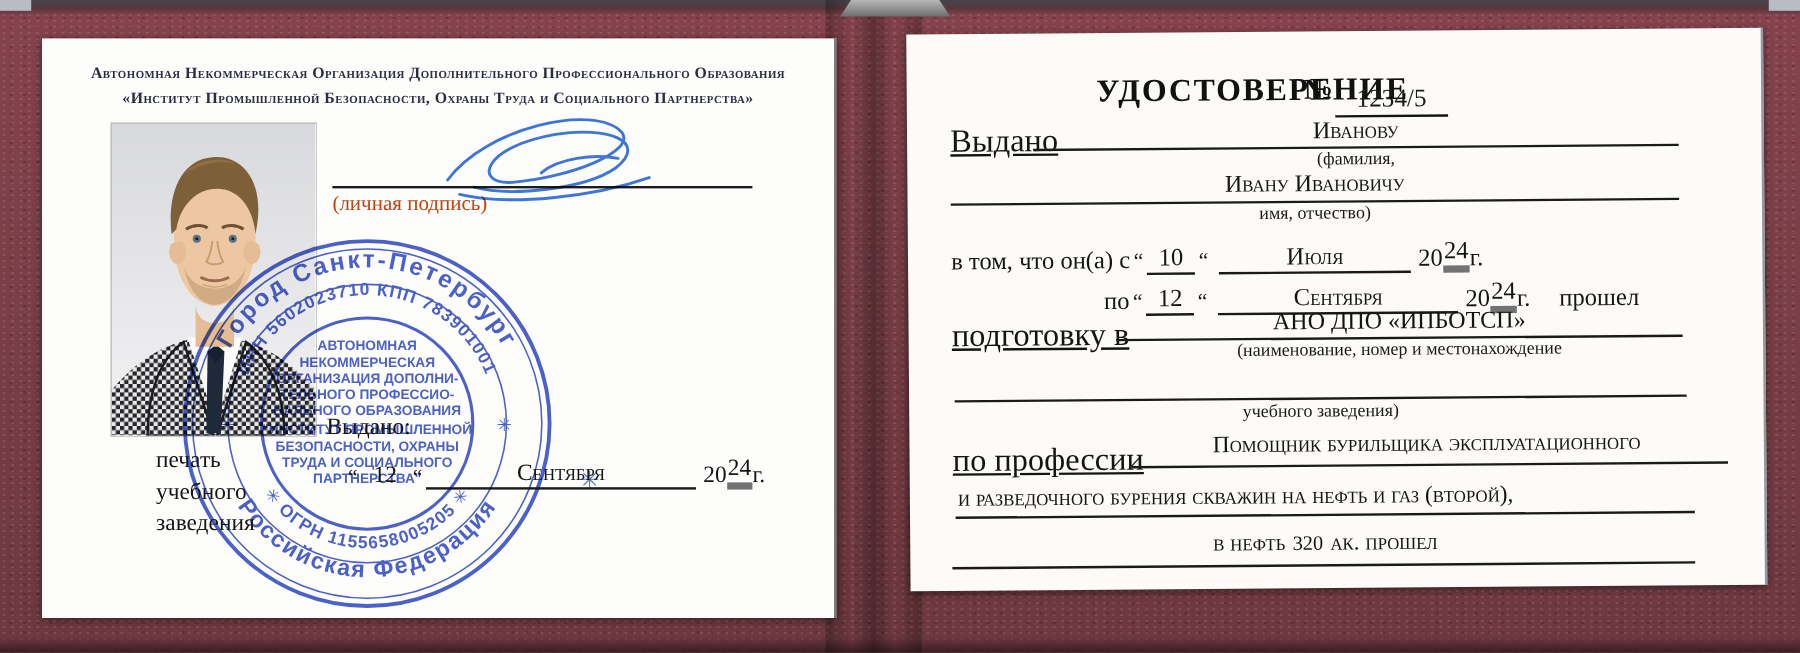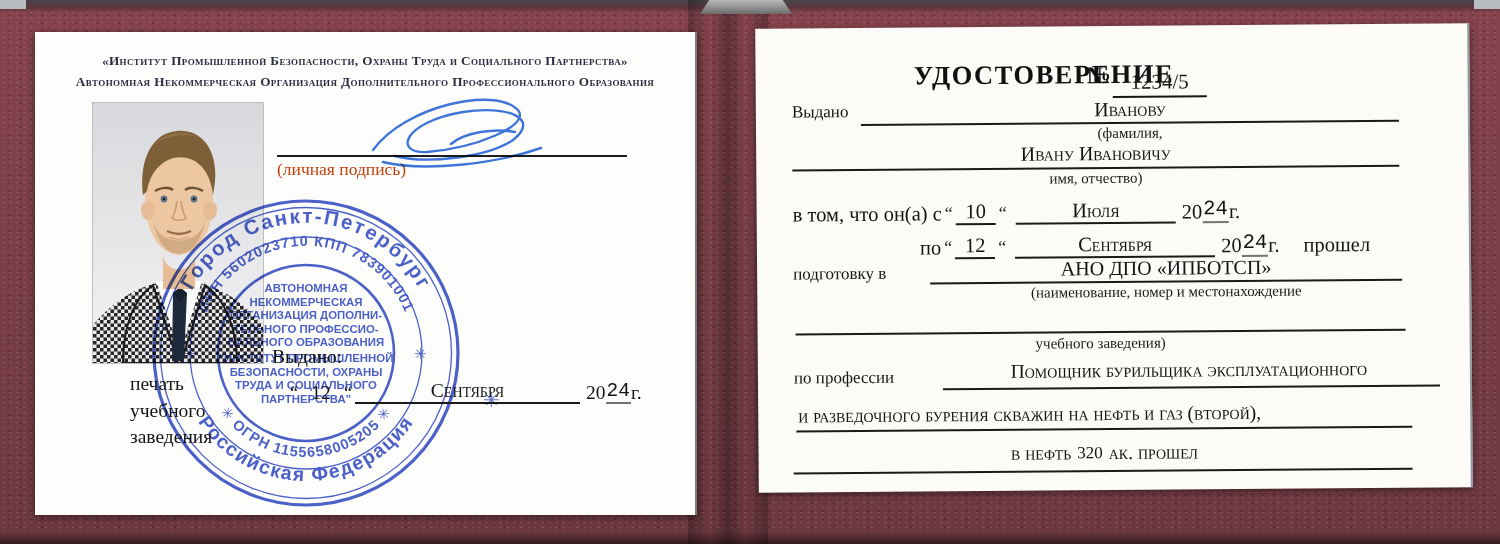--- a/index.html
+++ b/index.html
@@ -44,29 +44,29 @@
   .issued-label-left{position:absolute;left:237px;top:314px;font-size:19.5px;color:#141414;text-align:right;}
   .date-row-left{position:absolute;left:252px;top:348px;display:flex;align-items:flex-end;
     font-size:19.5px;line-height:22px;color:#141414;white-space:nowrap;}
   .seal-note{position:absolute;left:95px;top:339px;width:122px;
     font-size:19.5px;line-height:26.5px;color:#161616;}
   .extra-mark{position:absolute;left:448px;top:356px;font-size:20px;color:#3d54c6;opacity:.8;
     font-family:"Liberation Sans","DejaVu Sans",sans-serif;mix-blend-mode:multiply;}
   .day-box{display:inline-block;width:40px;text-align:center;}
   .day-box.u{border-bottom:2px solid #1a1a1a;}
   .month-box{display:inline-block;border-bottom:2px solid #1a1a1a;text-align:center;font-variant:small-caps;}
-  .yr{margin-left:6px;} .yr-hand{border-bottom:2px solid #737373;padding:0 1px;font-family:Liberation Mono, monospace;}
+  .yr{margin-left:6px;} .yr-hand{border-bottom:6px solid #737373;padding:0 1px;}
   .q{padding:0 3px;font-size:18px;}
 
   
   .rp-title{position:absolute;left:158px;top:33px;font-size:26.5px;font-weight:bold;letter-spacing:1.5px;color:#111;}
   .rp-nosign{position:absolute;left:331px;top:36px;font-size:24px;font-weight:bold;color:#111;}
   .rp-number{position:absolute;left:357px;top:42px;width:94px;height:28px;line-height:28px;
     font-size:21px;text-align:center;border-bottom:2px solid #151515;color:#1a1a1a;}
-  .rp-label{position:absolute;font-size:17px;color:#141414;white-space:nowrap;}
+  .rp-label{position:absolute;font-size:27px;color:#141414;white-space:nowrap;text-decoration:underline;}
   .rp-line{position:absolute;border-bottom:2px solid #1a1a1a;height:0;}
   .rp-value{position:absolute;text-align:center;font-size:20px;font-variant:small-caps;color:#141414;white-space:nowrap;}
   .rp-caption{position:absolute;text-align:center;font-size:15px;color:#1a1a1a;}
   .rp-flex{position:absolute;display:flex;align-items:flex-end;font-size:20.5px;line-height:24px;color:#141414;white-space:nowrap;}
   .sc{font-variant:small-caps;}
   .hours{font-size:17px;padding:0 6px;}
 </style>
 </head>
 <body>
 
@@ -74,22 +74,22 @@
   <div class="edge-top"></div>
   <div class="edge-bottom"></div>
   <div class="corner tl"></div>
   <div class="corner tr"></div>
   <div class="spine"></div>
   <div class="spine-tab"></div>
 
   <div class="page-left">
 
     <div class="org-header">
+      <div>Автономная Некоммерческая Организация Дополнительного Профессионального Образования</div>
       <div>«Институт Промышленной Безопасности, Охраны Труда и Социального Партнерства»</div>
-      <div>Автономная Некоммерческая Организация Дополнительного Профессионального Образования</div>
     </div>
 
     <svg class="photo" viewBox="0 0 170 260">
       <defs>
         <linearGradient id="bgG" x1="0" y1="0" x2="0" y2="1">
           <stop offset="0" stop-color="#d8d9dc"></stop>
             <stop offset="1" stop-color="#f3f3f4"></stop>
         </linearGradient>
         <pattern id="hound" width="7" height="7" patternUnits="userSpaceOnUse">
           <rect width="7" height="7" fill="#e9e9e9"></rect>

